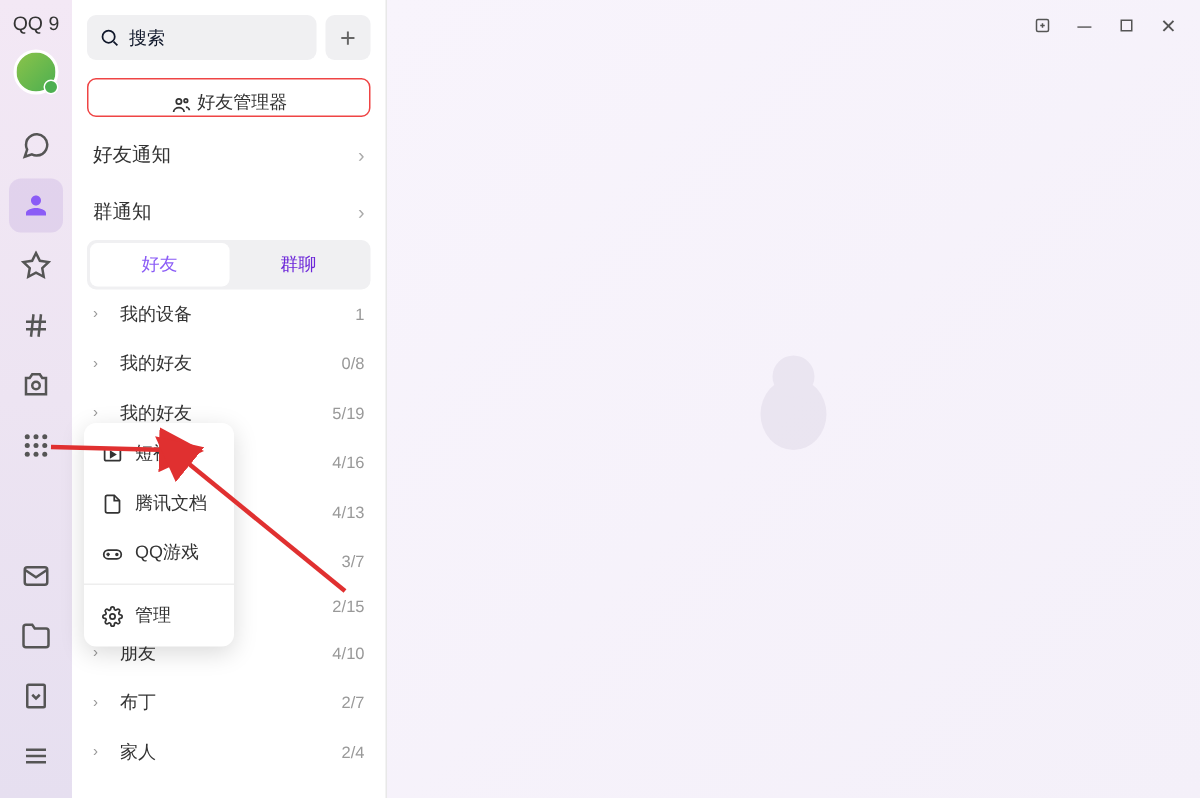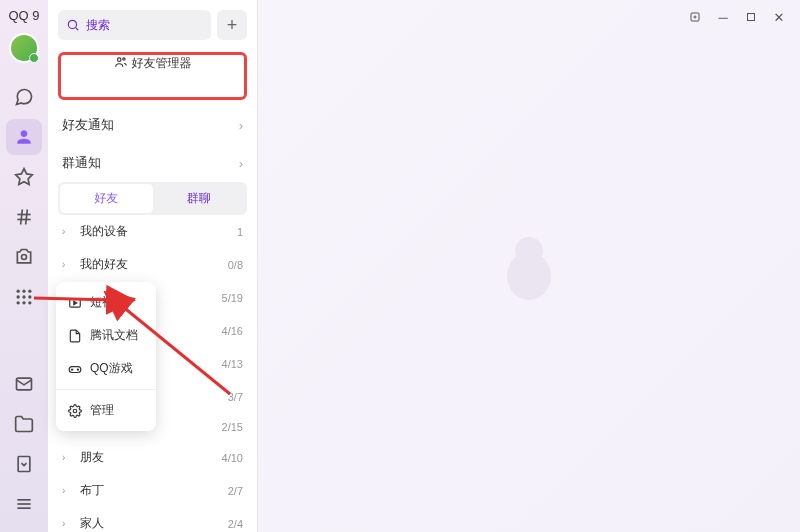--- a/index.html
+++ b/index.html
@@ -7,24 +7,24 @@
 .sidebar{width:48px;background:linear-gradient(180deg,#f3e8f5 0%,#ede4f2 50%,#e6dff0 100%);display:flex;flex-direction:column;align-items:center;padding:8px 0;position:relative;z-index:2}
 .logo{font-size:13px;font-weight:400;color:#333;margin-bottom:10px}
 .avatar{width:30px;height:30px;border-radius:50%;background:linear-gradient(135deg,#8bc34a,#4caf50);margin-bottom:14px;position:relative;border:2px solid #fff}
 .avatar::after{content:"";position:absolute;right:-2px;bottom:-2px;width:8px;height:8px;background:#4caf50;border-radius:50%;border:1.5px solid #fff}
 .nav-icon{width:36px;height:36px;display:flex;align-items:center;justify-content:center;margin:2px 0;border-radius:8px;cursor:pointer;color:#555}
 .nav-icon.active{background:rgba(140,100,200,0.15);color:#8b5cf6}
 .nav-icon svg{width:20px;height:20px}
 .sidebar-spacer{flex:1}
 .contacts{width:210px;background:#fff;display:flex;flex-direction:column;border-right:1px solid #e8e8e8}
 .search-row{display:flex;padding:10px 10px 6px;gap:6px}
-.search-box{flex:1;height:30px;background:#f0f0f2;border-radius:6px;display:flex;align-items:center;padding:0 8px;color:#6d28d9;font-size:12px}
+.search-box{flex:1;height:30px;background:#f0f0f2;border-radius:6px;display:flex;align-items:center;padding:0 8px;color:#0f172a;font-size:12px}
 .search-box svg{width:14px;height:14px;margin-right:6px}
 .add-btn{width:30px;height:30px;background:#f0f0f2;border-radius:6px;display:flex;align-items:center;justify-content:center;color:#666;font-size:18px;cursor:pointer}
-.friend-mgr{margin:6px 10px;height:48px;border:3px solid #ef4444;border-radius:6px;display:flex;align-items:flex-start;justify-content:center;font-size:12px;color:#333;cursor:pointer;gap:4px}
+.friend-mgr{margin:6px 10px;height:26px;border:1px solid #ef4444;border-radius:6px;display:flex;align-items:flex-end;justify-content:center;font-size:12px;color:#333;cursor:pointer;gap:4px}
 .friend-mgr svg{width:14px;height:14px}
 .notice-row{display:flex;align-items:center;padding:10px 14px;font-size:13px;color:#333;cursor:pointer}
 .notice-row .arrow{margin-left:auto;color:#aaa}
 .tabs{display:flex;margin:0 10px;background:#f0f0f2;border-radius:6px;padding:2px}
 .tab{flex:1;text-align:center;padding:6px 0;font-size:12px;color:#6d28d9;border-radius:5px;cursor:pointer}
 .tab.active{background:#fff;color:#8b5cf6}
 .groups{flex:1;overflow:auto}
 .group-row{display:flex;align-items:center;padding:8px 14px;font-size:12px;color:#333;cursor:pointer}
 .group-row .chev{width:10px;color:#999;margin-right:8px;font-size:10px}
 .group-row .count{margin-left:auto;color:#999;font-size:11px}

